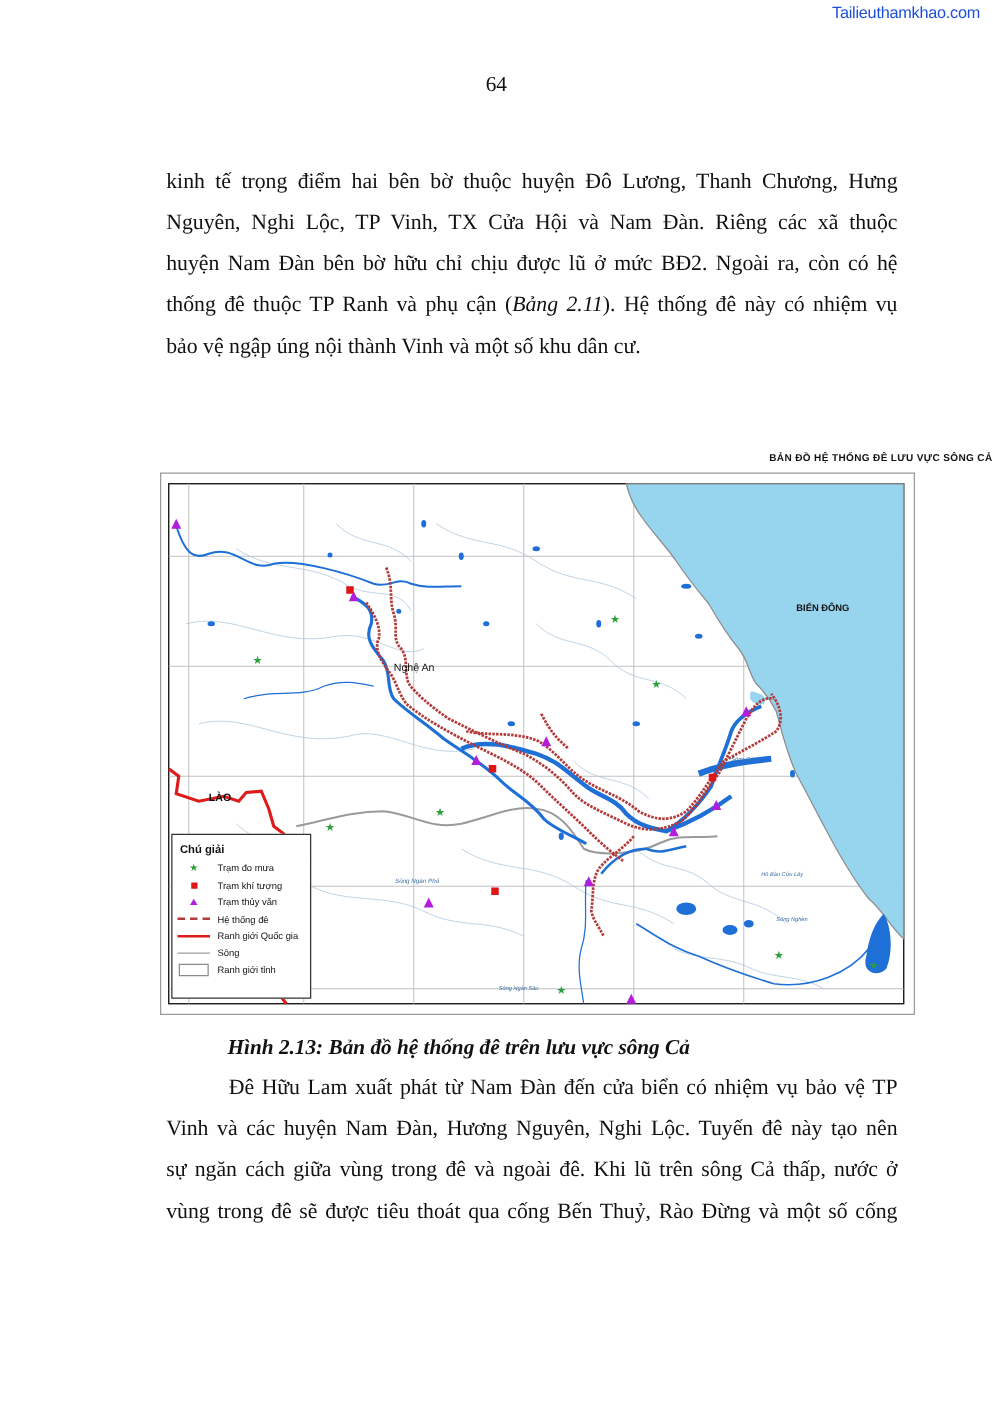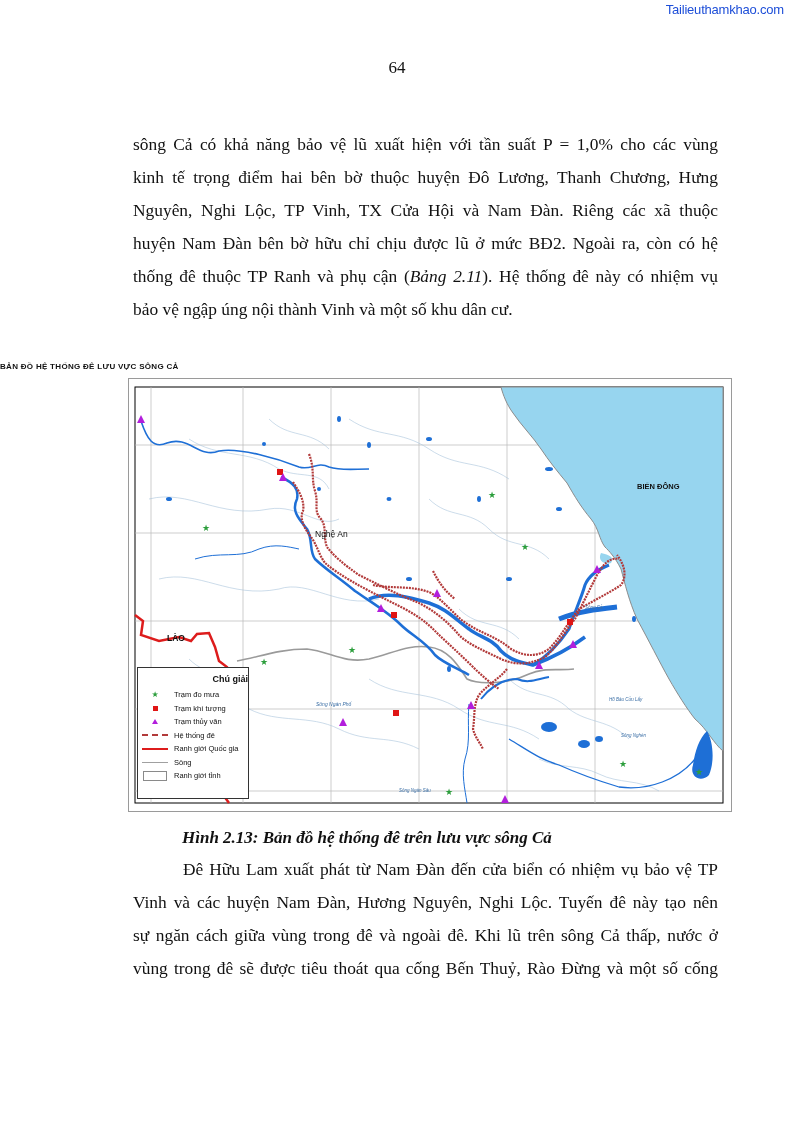--- a/index.html
+++ b/index.html
@@ -3,37 +3,36 @@
 <meta charset="utf-8">
 <style>
   html, body { margin:0; padding:0; background:#ffffff; }
   body { width:794px; height:1123px; position:relative; overflow:hidden; font-family:"Liberation Serif", serif; color:#111; }
   .watermark { position:absolute; top:2px; right:10px; font-family:"Liberation Sans", sans-serif; font-size:13px; color:#1d4ed8; letter-spacing:-0.2px; }
   .page-num { position:absolute; top:58px; left:0; width:794px; text-align:center; font-size:17px; }
   .para { position:absolute; left:133px; width:585px; font-size:17.4px; line-height:33px; text-align:justify; }
   .para .line { display:block; white-space:nowrap; text-align-last:justify; text-align:justify; }
   .para .line.last { text-align-last:left; }
   .indent { padding-left:50px; }
-  .map-title { position:absolute; top:362px; left:0; width:794px; text-align:left; font-family:"Liberation Sans", sans-serif; font-size:8px; font-weight:bold; letter-spacing:0.3px; }
+  .map-title { position:absolute; top:362px; left:0; width:794px; text-align:right; font-family:"Liberation Sans", sans-serif; font-size:8px; font-weight:bold; letter-spacing:0.3px; }
   .map-frame { position:absolute; left:128px; top:378px; width:602px; height:432px; border:1px solid #9a9a9a; background:#fff; }
   .map-frame svg { display:block; }
   .caption { position:absolute; top:828px; left:182px; font-size:17px; font-weight:bold; font-style:italic; }
-  .legend { position:absolute; left:8px; top:288px; width:110px; height:130px; background:#fff; border:1px solid #333; font-family:"Liberation Sans", sans-serif; font-size:7.5px;text-align:right; }
+  .legend { position:absolute; left:8px; top:288px; width:110px; height:130px; background:#fff; border:1px solid #333; font-family:"Liberation Sans", sans-serif; font-size:7.5px; }
   .legend .title { font-size:9px; font-weight:bold; margin:6px 0 4px 6px; }
   .legend .item { display:flex; align-items:center; height:13.5px; }
   .legend .sym { width:30px; display:flex; justify-content:center; align-items:center; margin-left:2px; margin-right:4px; }
 </style>
 </head>
 <body>
 
 <div class="watermark">Tailieuthamkhao.com</div>
 <div class="page-num">64</div>
 
 <div class="para" style="top:128px;">
-  <span class="line">sông Cả có khả năng bảo vệ lũ xuất hiện với tần suất P = 1,0% cho các vùng</span>
   <span class="line">kinh tế trọng điểm hai bên bờ thuộc huyện Đô Lương, Thanh Chương, Hưng</span>
   <span class="line">Nguyên, Nghi Lộc, TP Vinh, TX Cửa Hội và Nam Đàn. Riêng các xã thuộc</span>
   <span class="line">huyện Nam Đàn bên bờ hữu chỉ chịu được lũ ở mức BĐ2. Ngoài ra, còn có hệ</span>
   <span class="line"><span>thống đê thuộc TP Ranh và phụ cận (</span><i>Bảng 2.11</i><span>). Hệ thống đê này có nhiệm vụ</span></span>
   <span class="line last">bảo vệ ngập úng nội thành Vinh và một số khu dân cư.</span>
 </div>
 
 <div class="map-title">BẢN ĐỒ HỆ THỐNG ĐÊ LƯU VỰC SÔNG CẢ</div>
 
 <div class="map-frame">

